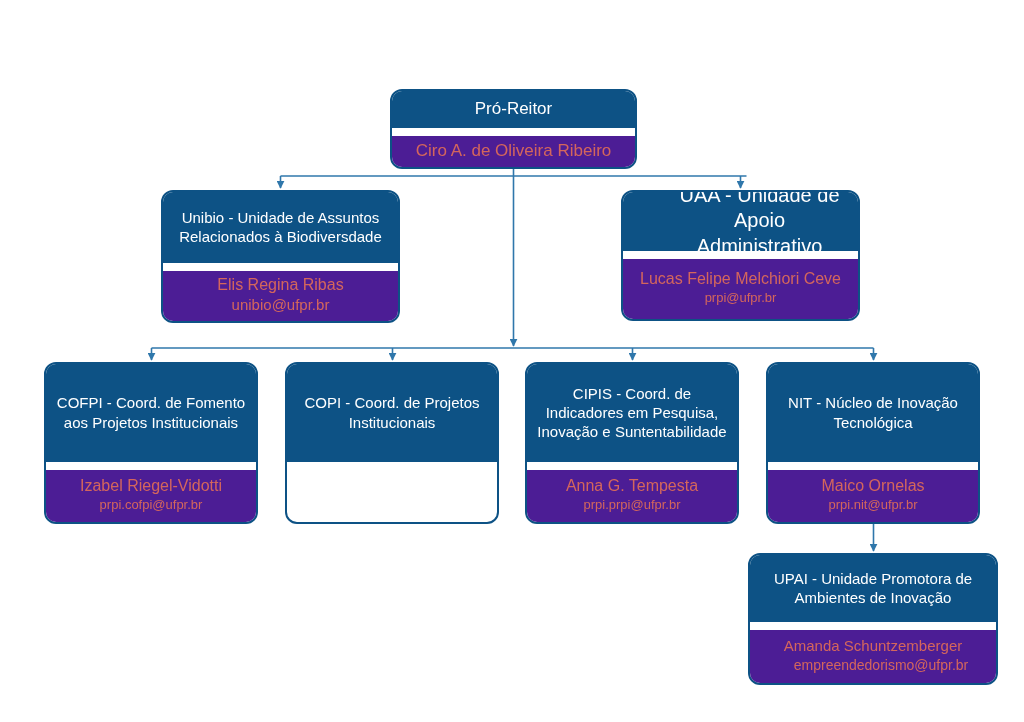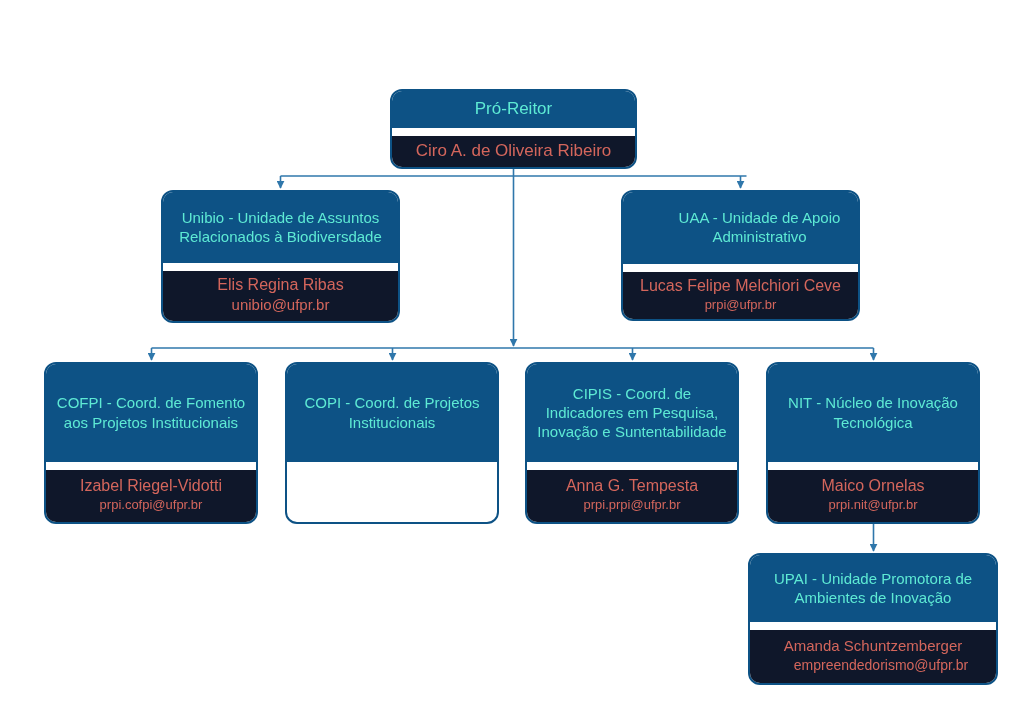--- a/index.html
+++ b/index.html
@@ -31,33 +31,33 @@
     box-sizing: border-box;
     border: 2px solid #0d5285;
     border-radius: 12px;
     background: #ffffff;
     overflow: hidden;
     display: flex;
     flex-direction: column;
   }
   .node-head {
     background: #0d5285;
-    color: #5eead4;
+    color: #ffffff;
     display: flex;
     align-items: center;
     justify-content: center;
     text-align: center;
     line-height: 1.28;
     padding: 6px 10px;
     box-sizing: border-box;
     border-radius: 9px 9px 0 0;
     margin: -1px -1px 8px -1px;
   }
   .node-body {
-    background: #0f172a;
+    background: #4c1d95;
     flex: 1;
     display: flex;
     flex-direction: column;
     align-items: center;
     justify-content: center;
     text-align: center;
     padding: 4px 8px 6px 8px;
     box-sizing: border-box;
   }
   .person {
@@ -73,21 +73,21 @@
   #node-root        { left: 390px; top: 89px;  width: 247px; height: 80px; }
   #node-root .node-head { height: 42px; font-size: 17px; }
   #node-root .person    { font-size: 17px; }
 
   #node-unibio      { left: 161px; top: 190px; width: 239px; height: 133px; }
   #node-unibio .node-head { height: 78px; font-size: 15px; }
   #node-unibio .person  { font-size: 16px; margin-bottom: 1px; }
   #node-unibio .email   { font-size: 15px; }
 
   #node-uaa         { left: 621px; top: 190px; width: 239px; height: 131px; }
-  #node-uaa .node-head { height: 76px; font-size: 15px; padding-left: 48px; }
+  #node-uaa .node-head { height: 60px; font-size: 20px; padding-left: 48px; }
   #node-uaa .person  { font-size: 16px; margin-bottom: 1px; }
   #node-uaa .email   { font-size: 13px; }
 
   #node-cofpi       { left: 44px;  top: 362px; width: 214px; height: 162px; }
   #node-cofpi .node-head { height: 99px; font-size: 15px; }
   #node-cofpi .person { font-size: 16px; margin-bottom: 1px; }
   #node-cofpi .email  { font-size: 13px; }
 
   #node-copi        { left: 285px; top: 362px; width: 214px; height: 162px; }
   #node-copi .node-head { height: 99px; font-size: 15px; }

